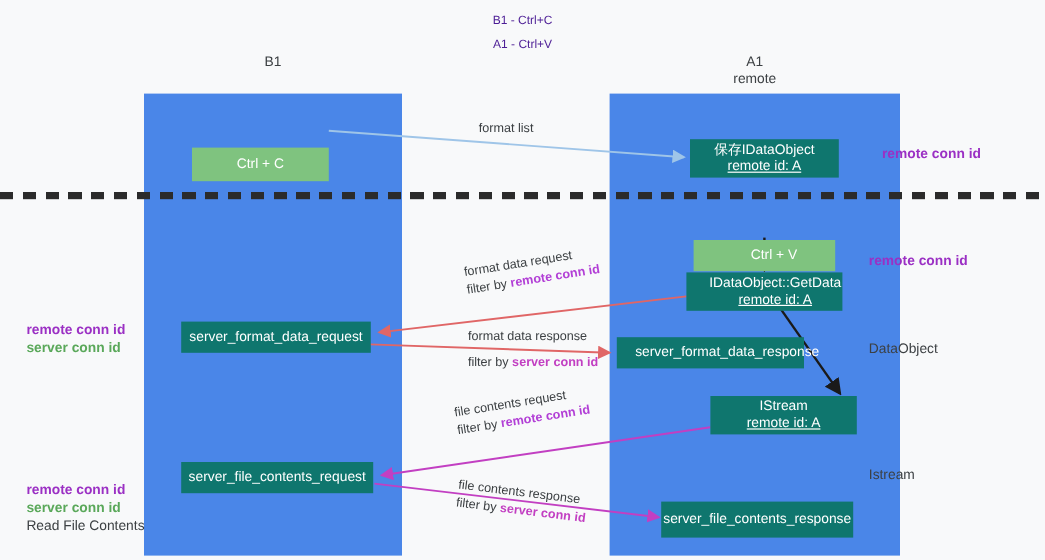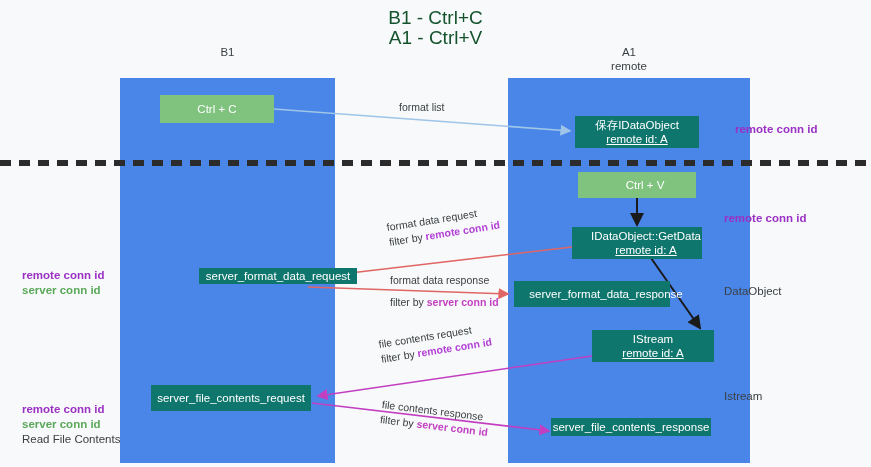--- a/index.html
+++ b/index.html
@@ -33,22 +33,22 @@
   }
   #head-b1 { left: 120px; top: 45px; width: 215px; }
   #head-a1 { left: 508px; top: 45px; width: 242px; }
 
   
   #page-title {
     position: absolute;
     left: 0; top: 8px;
     width: 871px;
     text-align: center;
-    color: #14532d;
-    font-size: 19px;
+    color: #4c1d95;
+    font-size: 10px;
     line-height: 20px;
   }
 
   
   #divider {
     position: absolute;
     left: 0; top: 160px;
     width: 871px;
     height: 6px;
     background-image: repeating-linear-gradient(
@@ -63,21 +63,21 @@
     flex-direction: column;
     align-items: center;
     justify-content: center;
     color: #ffffff;
     font-size: 11.5px;
     line-height: 14px;
     text-align: center;
     padding: 2px 4px;
     z-index: 6;
   }
-  .node.green  { background: #7fc37f; }
+  .node.green  { background: #7fc37f; margin-top: 28px; }
   .node.orange { background: #0f766e; }
   .node .l2 { display: block; text-decoration: underline; }
 
   
   .ann {
     position: absolute;
     font-size: 11.5px;
     line-height: 15px;
     white-space: nowrap;
   }
@@ -172,38 +172,38 @@
 
   <div class="node green" id="n-ctrl-v" style="left:578px; top:172px; width:118px; height:26px;padding-left:20px;">
     <span>Ctrl + V</span>
   </div>
 
   <div class="node orange" id="n-getdata" style="left:572px; top:227px; width:130px; height:32px;padding-left:22px;">
     <span>IDataObject::GetData</span>
     <span class="l2">remote id: A</span>
   </div>
 
-  <div class="node orange" id="n-sfdreq" style="left:151px; top:268px; width:158px; height:16px;margin-left:48px;">
+  <div class="node orange" id="n-sfdreq" style="left:151px; top:268px; width:158px; height:26px;">
     <span>server_format_data_request</span>
   </div>
 
   <div class="node orange" id="n-sfdres" style="left:514px; top:281px; width:156px; height:26px;padding-left:32px;">
     <span>server_format_data_response</span>
   </div>
 
   <div class="node orange" id="n-istream" style="left:592px; top:330px; width:122px; height:32px;">
     <span>IStream</span>
     <span class="l2">remote id: A</span>
   </div>
 
   <div class="node orange" id="n-sfcreq" style="left:151px; top:385px; width:160px; height:26px;text-align:right;">
     <span>server_file_contents_request</span>
   </div>
 
-  <div class="node orange" id="n-sfcres" style="left:551px; top:418px; width:160px; height:18px;">
+  <div class="node orange" id="n-sfcres" style="left:551px; top:418px; width:160px; height:30px;">
     <span>server_file_contents_response</span>
   </div>
 
   <div class="edge-label" style="left:399px; top:100px;">
     <div>format list</div>
   </div>
 
   <div class="edge-label rot-up" style="left:388px; top:220px;">
     <div>format data request</div>
     <div><span>filter by </span><span class="hl-purple">remote conn id</span></div>

